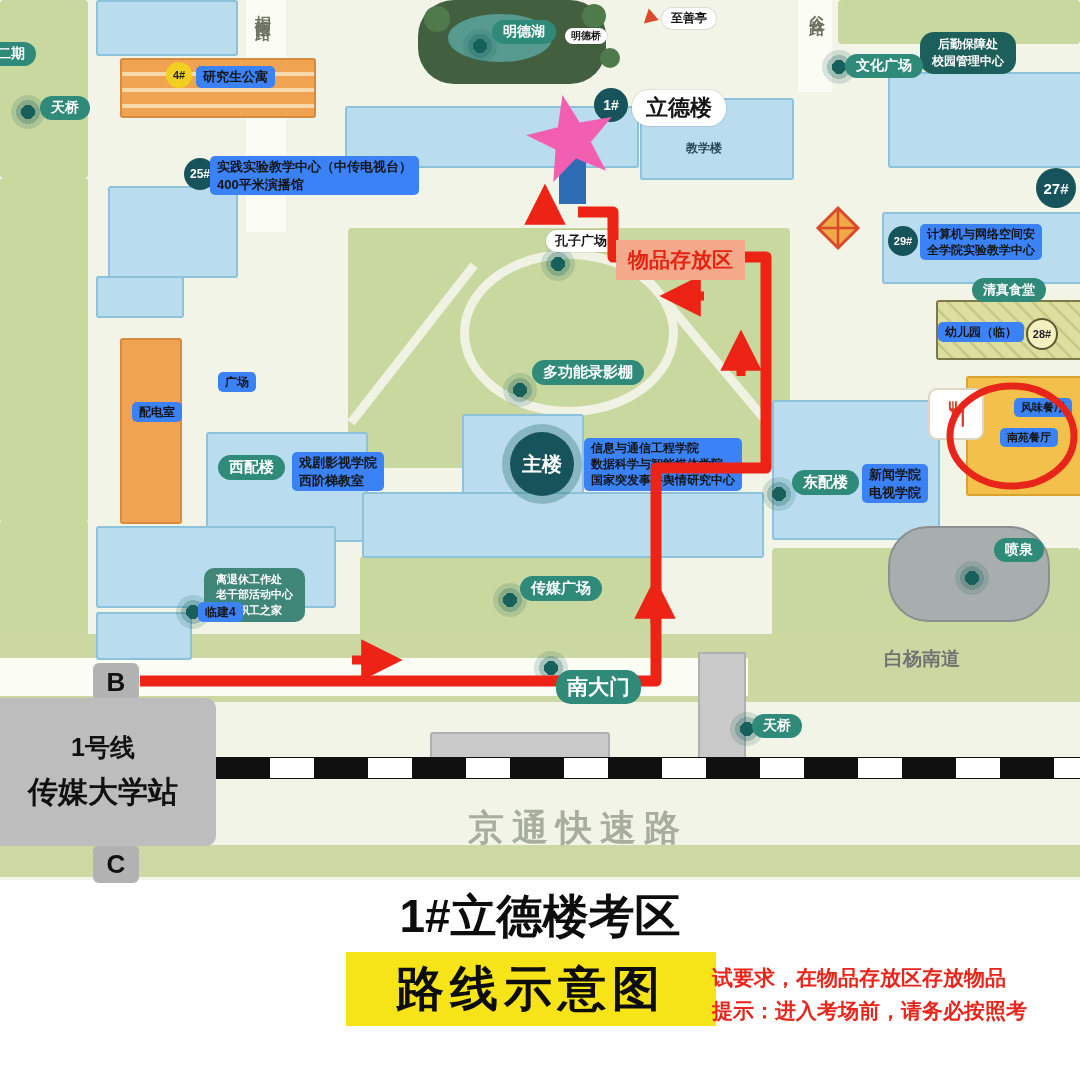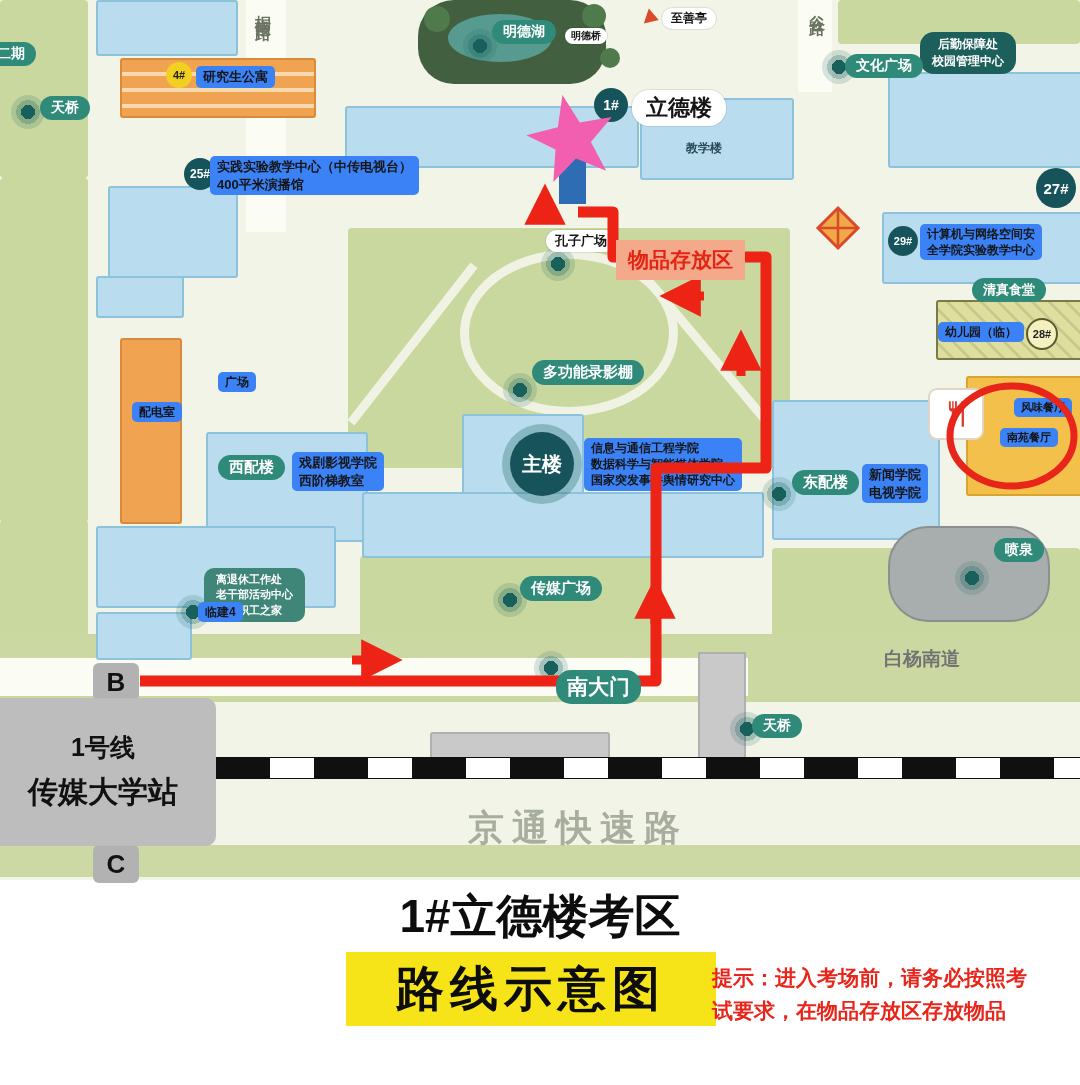--- a/index.html
+++ b/index.html
@@ -245,17 +245,17 @@
       <div class="l1">1号线</div>
       <div class="l2">传媒大学站</div>
     </div>
     <div class="exit" style="top:845px">C</div>
 
   </div>
 
   <div class="footer-title">1#立德楼考区</div>
   <div class="footer-sub">路线示意图</div>
   <div class="tip">
+    <div>试要求，在物品存放区存放物品</div>
     <div>提示：进入考场前，请务必按照考</div>
-    <div>试要求，在物品存放区存放物品</div>
   </div>
 
 </div>
 
 </body></html>

